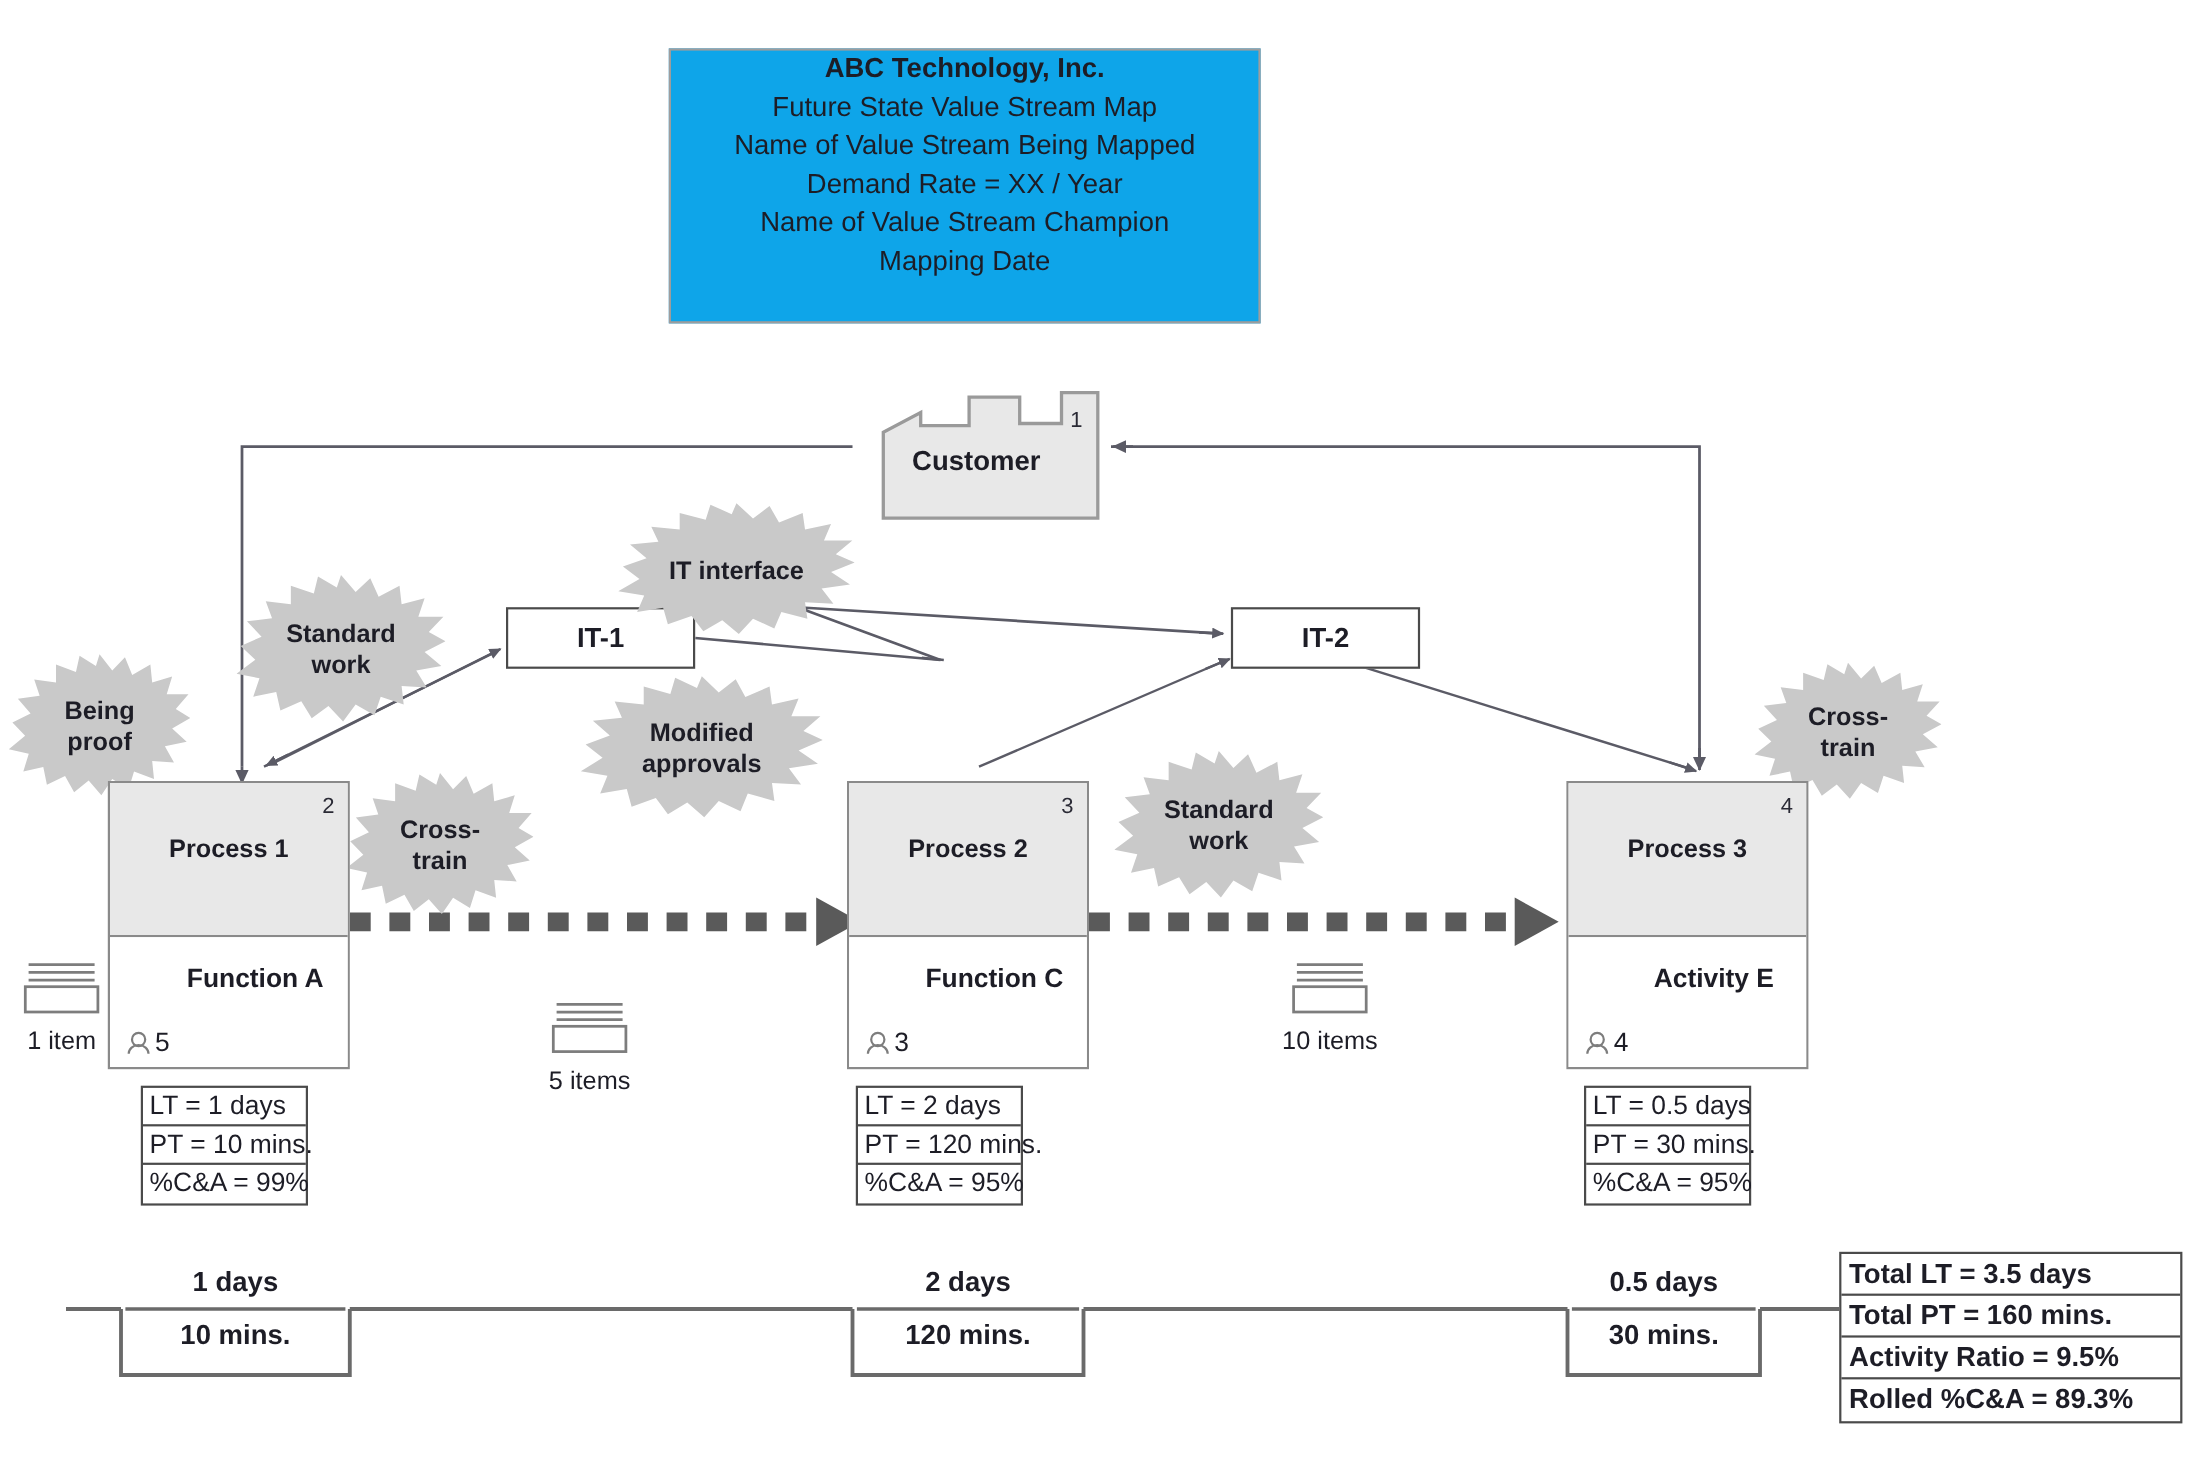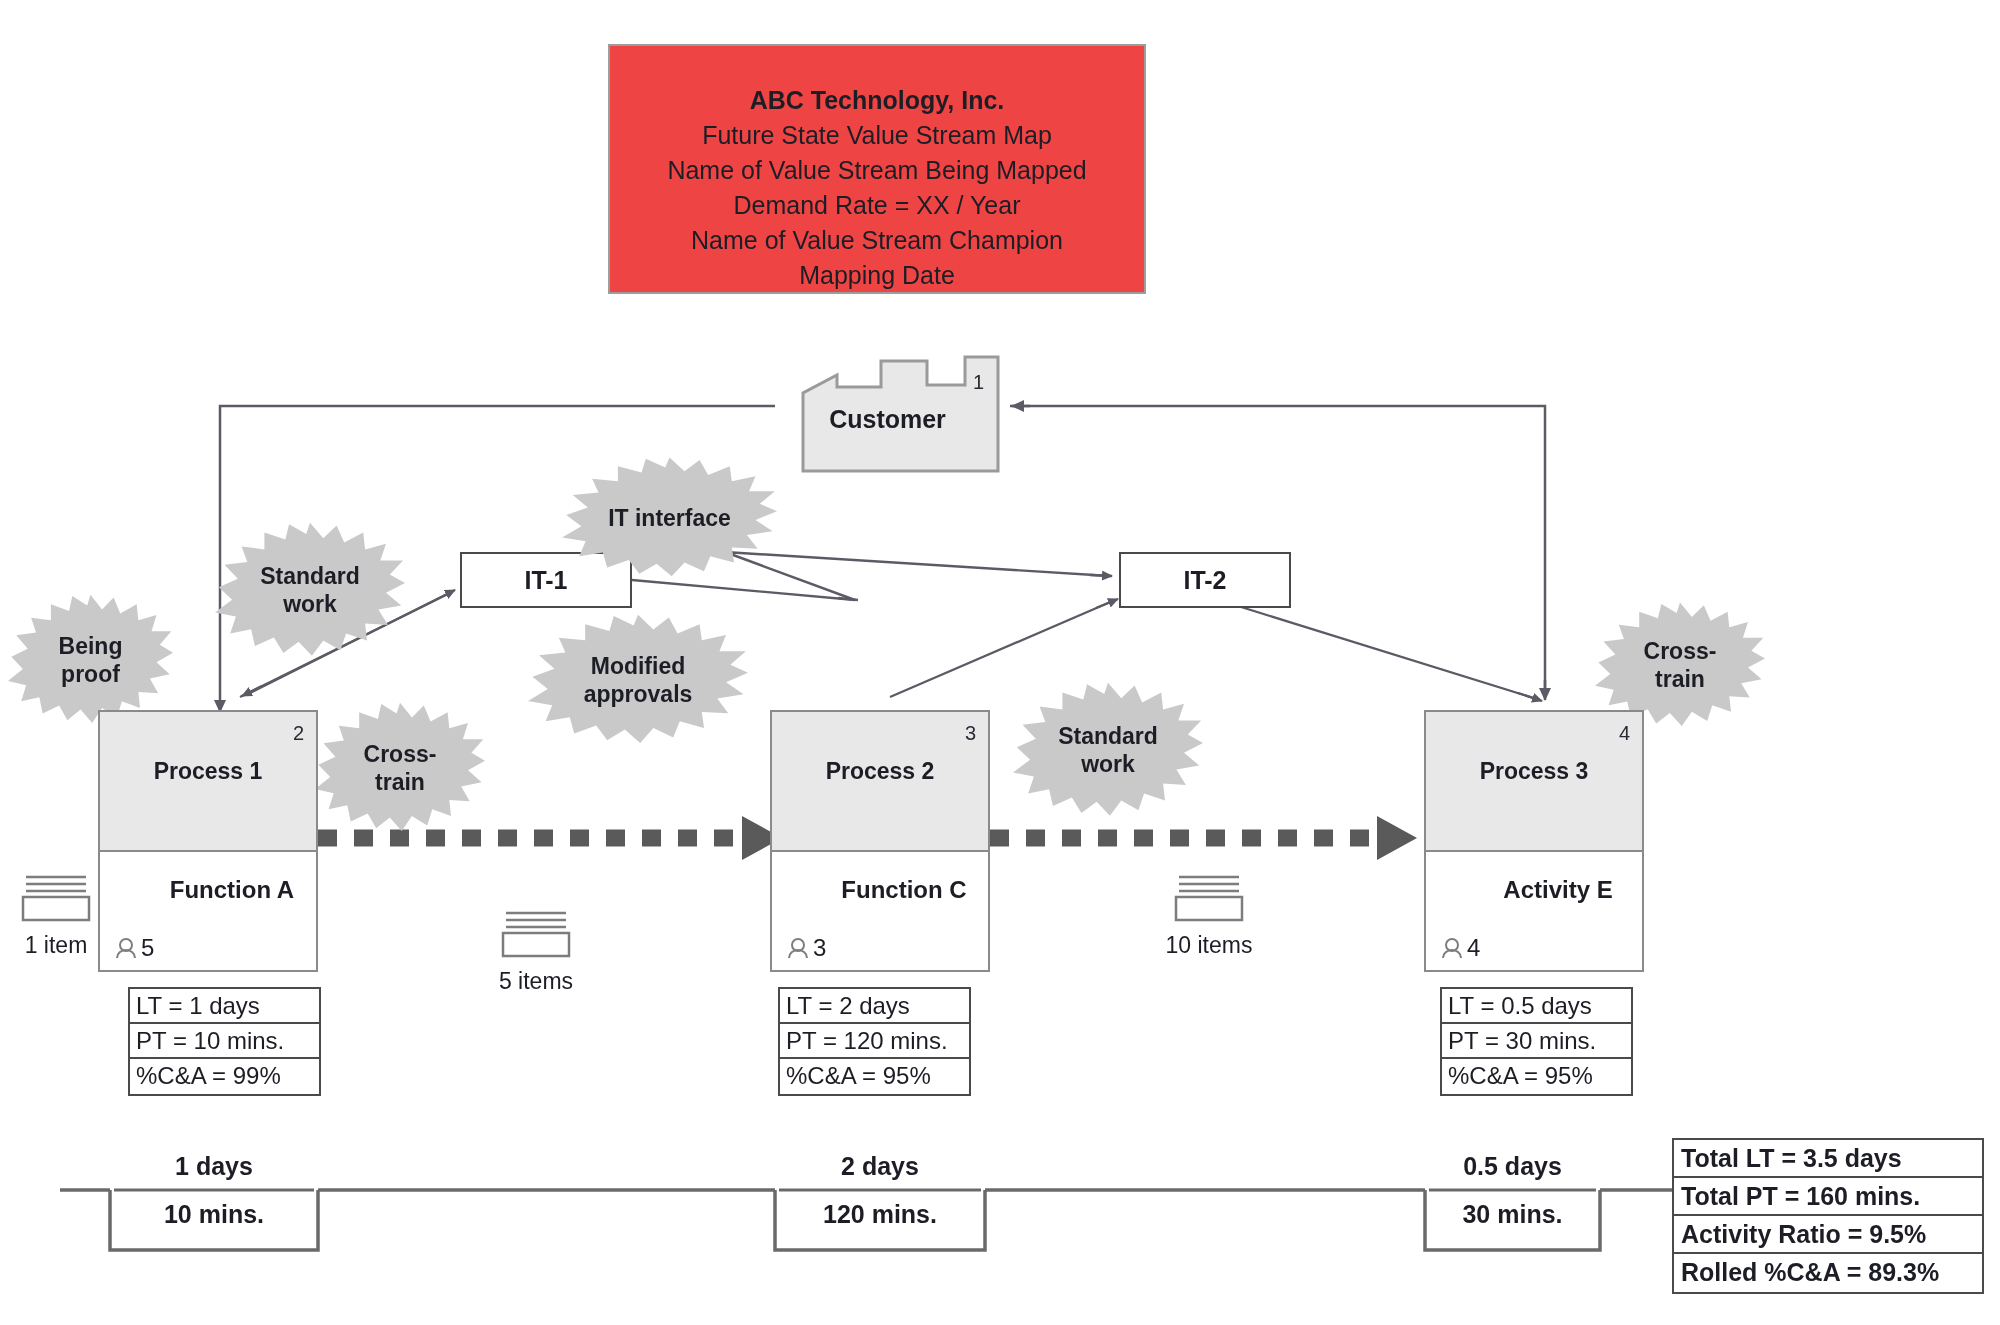--- a/index.html
+++ b/index.html
@@ -18,27 +18,27 @@
     height: 1325px;
     background: #ffffff;
     overflow: hidden;
   }
   .abs { position: absolute; }
 
   
   #title-box {
     left: 608px; top: 44px;
     width: 538px; height: 250px;
-    background: #ef4444;
+    background: #0ea5e9;
     border: 2px solid #9d9d9d;
     box-sizing: border-box;
     display: flex;
     flex-direction: column;
     align-items: center;
-    justify-content: flex-end;
+    justify-content: flex-start;
     gap: 2px;
   }
   #title-box .t-line {
     font-size: 25px;
     line-height: 33px;
     color: #1d1d26;
     text-align: center;
     white-space: nowrap;
   }
   #title-box .t-line.bold { font-weight: bold; }
@@ -110,21 +110,21 @@
     left: 14px; bottom: 8px;
     display: flex;
     align-items: center;
     gap: 3px;
     font-size: 24px;
     color: #1d1d26;
   }
 
   
   .databox {
-    width: 193px;
+    width: 152px;
     border: 2px solid #4a4a4a;
     box-sizing: border-box;
     background: #ffffff;
   }
   .databox .drow {
     height: 35px;
     line-height: 33px;
     padding-left: 6px;
     font-size: 24px;
     color: #1d1d26;

